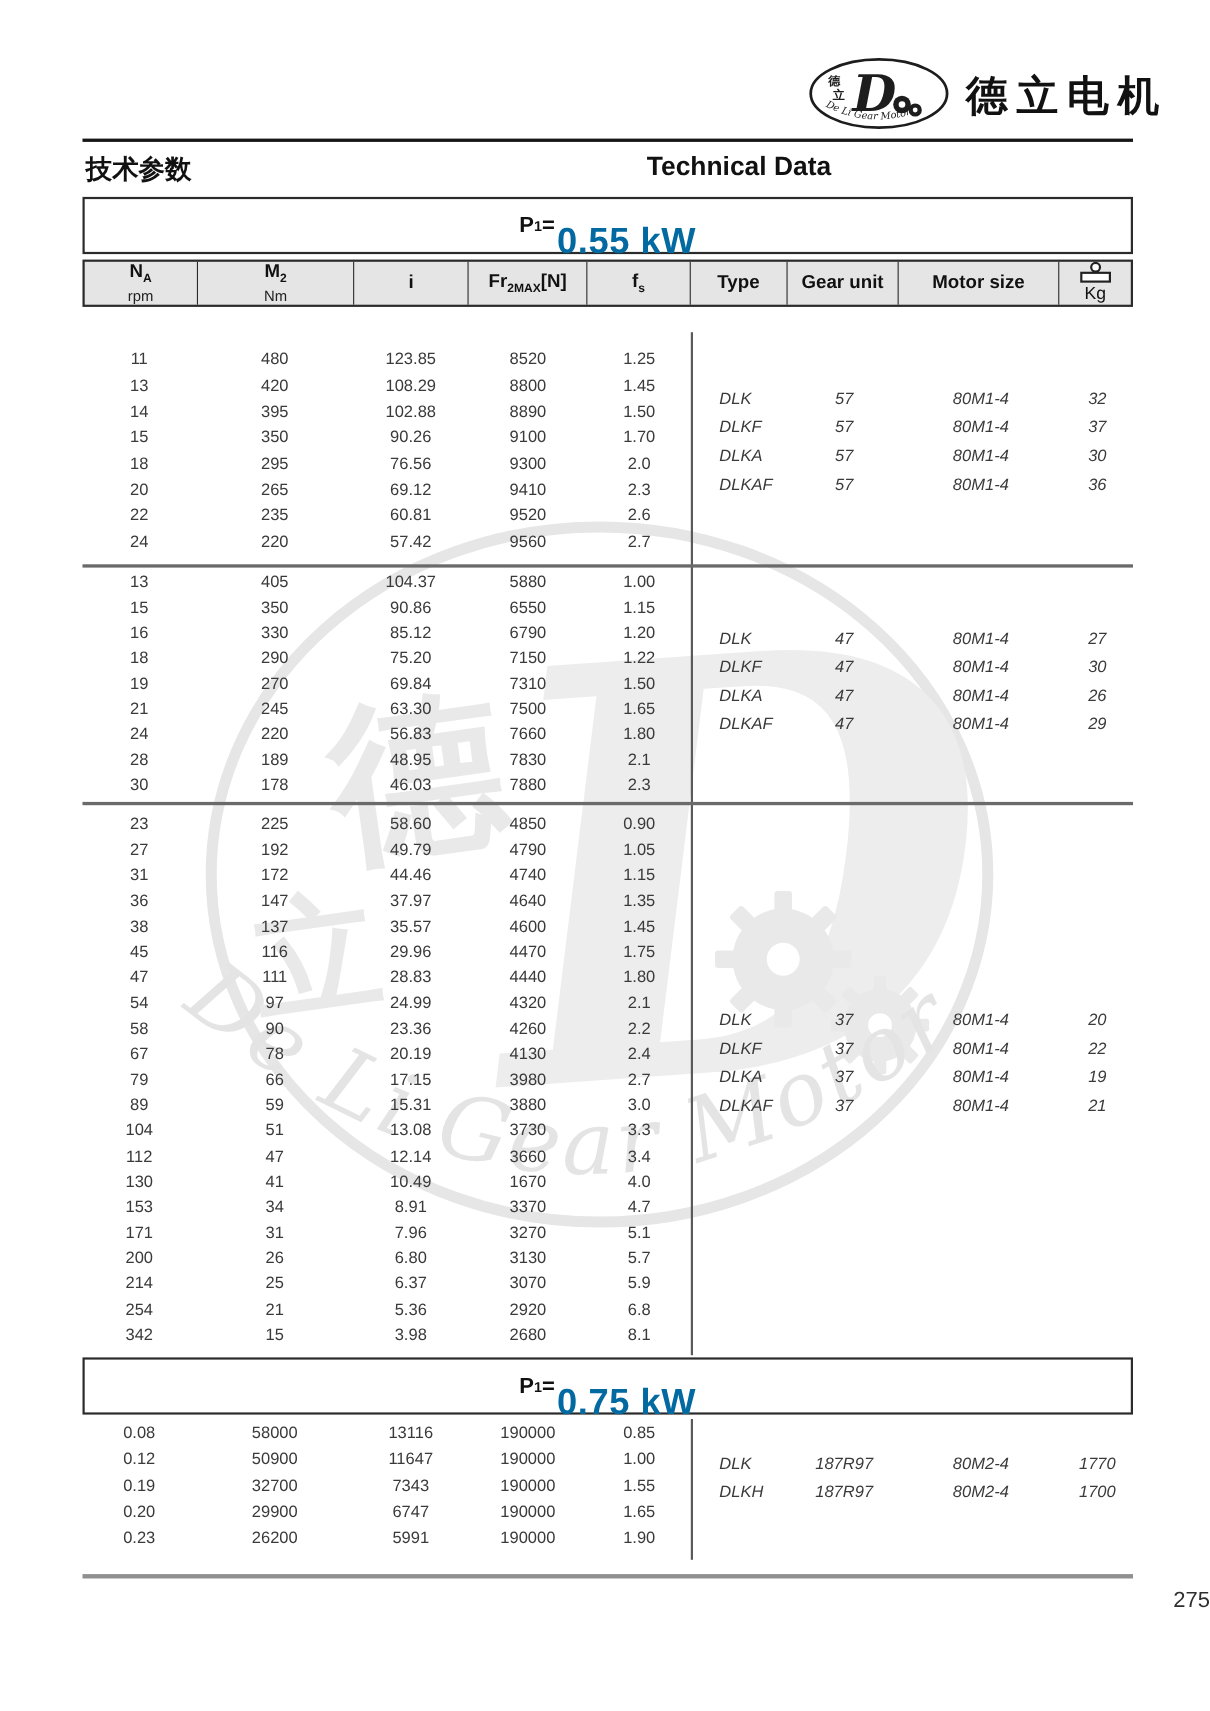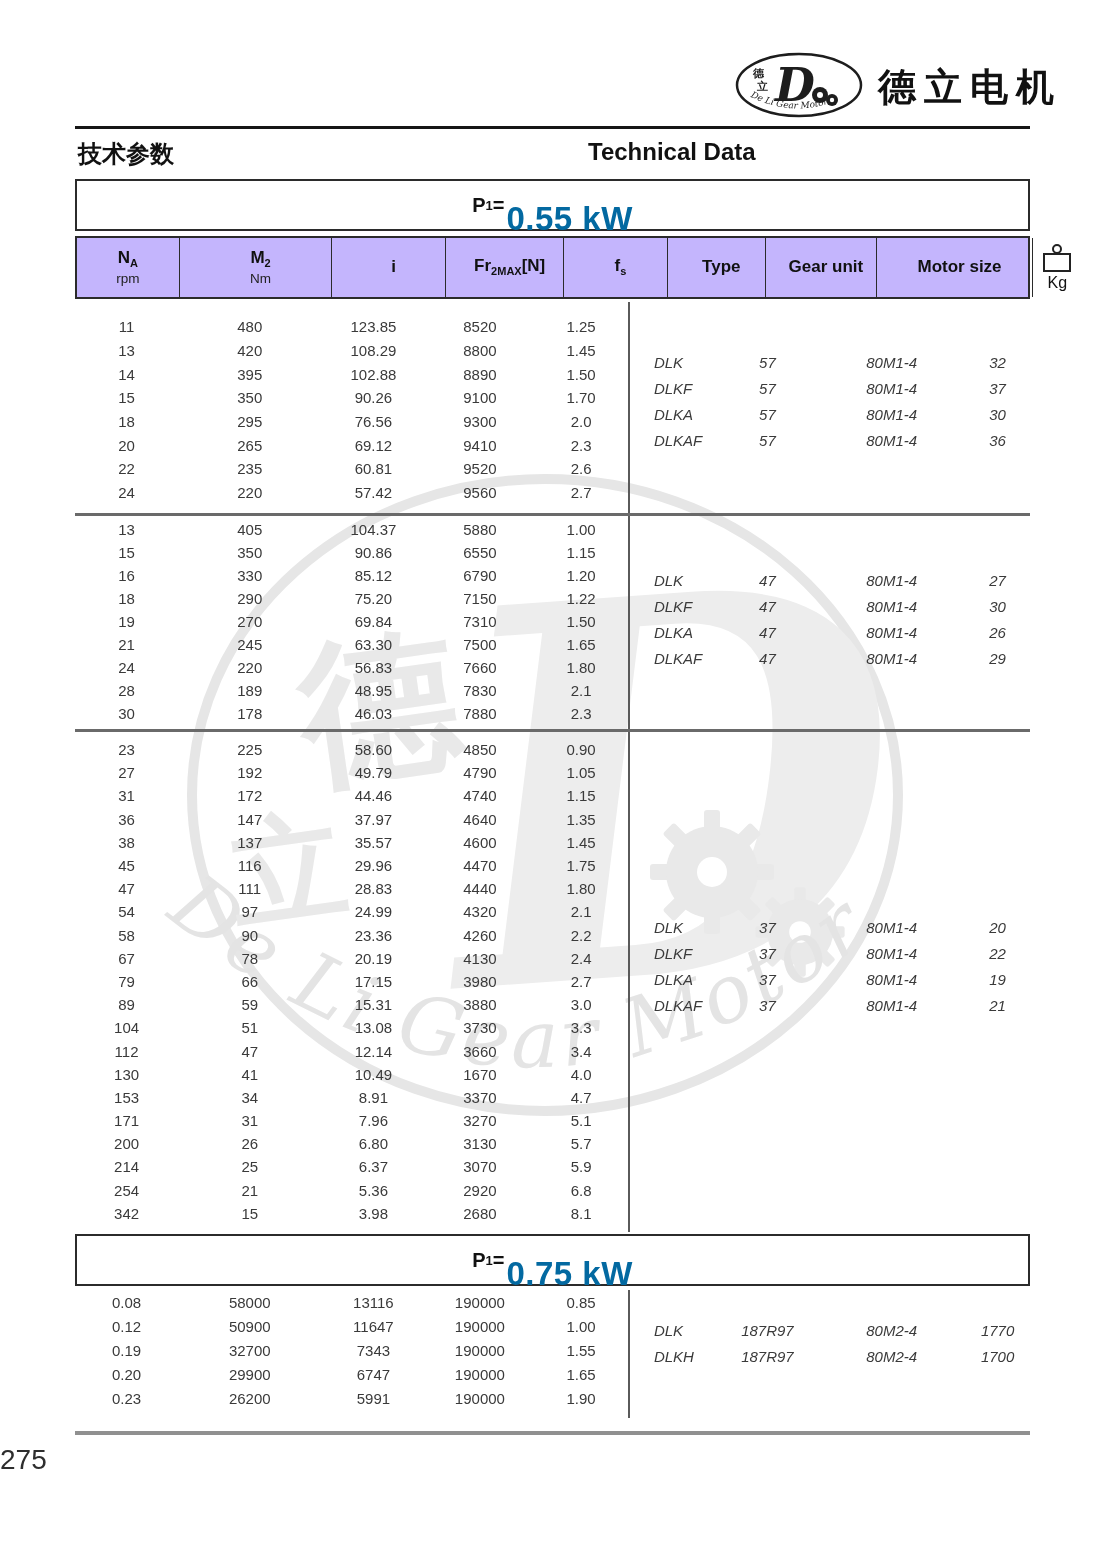--- a/index.html
+++ b/index.html
@@ -17,22 +17,22 @@
   .brand{position:absolute;left:878px;top:62px;font-size:38px;font-weight:bold;letter-spacing:8px;color:#111;white-space:nowrap;}
   .logo{position:absolute;left:733px;top:50px;}
   .ph-cn{position:absolute;left:78px;top:138px;font-size:24px;font-weight:bold;color:#111;}
   .ph-en{position:absolute;left:588px;top:138px;font-size:24px;font-weight:bold;color:#111;}
   .tbox{position:absolute;left:75px;width:955px;height:52px;border:2px solid #2b2b2b;background:#fff;
         display:flex;align-items:center;justify-content:center;box-sizing:border-box;}
   .tp{font-weight:bold;font-size:20px;color:#111;}
   .tsub{font-weight:bold;font-size:13px;color:#111;}
   .tval{font-weight:bold;font-size:33px;color:#0369a1;margin-left:2px;letter-spacing:0.5px;margin-top:28px;}
   
-  .hgrid{position:absolute;left:75px;top:236px;width:955px;height:63px;border:2px solid #2b2b2b;background:#c4b5fd;
-         display:flex;box-sizing:border-box;gap:10px;}
+  .hgrid{position:absolute;left:75px;top:236px;width:955px;height:43px;border:2px solid #2b2b2b;background:#e5e5e5;
+         display:flex;box-sizing:border-box;}
   .hcell{border-right:1.5px solid #2b2b2b;display:flex;flex-direction:column;justify-content:center;
          align-items:center;box-sizing:border-box;flex:0 0 auto;}
   .hcell:last-child{border-right:none;flex:1;}
   .w0{width:10.8%}.w1{width:15.0%}.w2{width:10.9%}.w3{width:11.4%}.w4{width:9.8%}
   .w5{width:9.3%}.w6{width:10.6%}.w7{width:15.4%}.w8{width:6.8%}
   .hl{font-size:17px;font-weight:bold;color:#111;line-height:1.1;}
   .hl sub{font-size:11px;}
   .hl sub:empty{display:none;}
   .hunit{font-size:13.5px;color:#222;margin-top:2px;}
   .hunit:empty{display:none;}
@@ -49,21 +49,21 @@
   .dc{font-size:15px;color:#3a3a3a;text-align:center;}
   .c0{width:10.8%}.c1{width:15.0%}.c2{width:10.9%}.c3{width:11.4%}.c4{width:9.8%}
   .trow{position:absolute;left:57.9%;width:42.1%;height:26px;display:flex;align-items:center;font-style:italic;}
   .tc{font-size:15px;color:#3a3a3a;}
   .tc0{width:22.1%;text-align:left;padding-left:26px;box-sizing:border-box;}
   .tc1{width:25.2%;text-align:center;}
   .tc2{width:36.6%;text-align:center;}
   .tc3{width:16.1%;text-align:center;}
   
   .foot-rule{position:absolute;left:75px;top:1431px;width:955px;height:4px;background:#909090;}
-  .pnum{position:absolute;left:0;right:0;top:1444px;text-align:left;font-size:28px;color:#2e2e2e;}
+  .pnum{position:absolute;left:0;right:0;top:1444px;text-align:right;font-size:20px;color:#2e2e2e;}
 </style>
 </head>
 <body>
 
 <div class="page">
 
   <div class="wm">
     <svg width="1100" height="1555" viewBox="0 0 1100 1555">
       <ellipse cx="545" cy="795" rx="353" ry="316" fill="none" stroke="#e6e6e6" stroke-width="10"></ellipse>
       <text x="450" y="975" font-family="'DejaVu Serif',serif" font-style="italic" font-weight="bold" font-size="520" fill="#ededed" transform="rotate(-4 640 800)">D</text>

